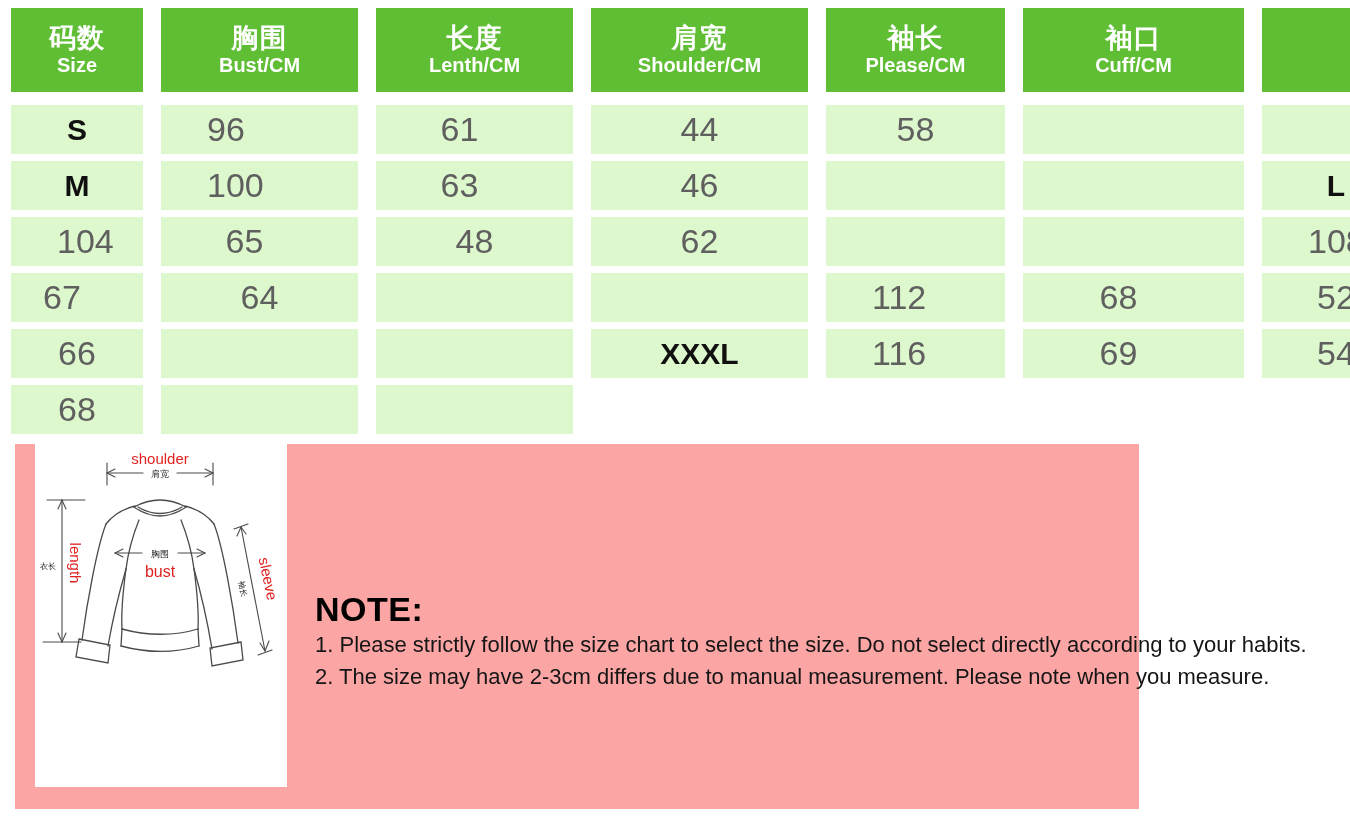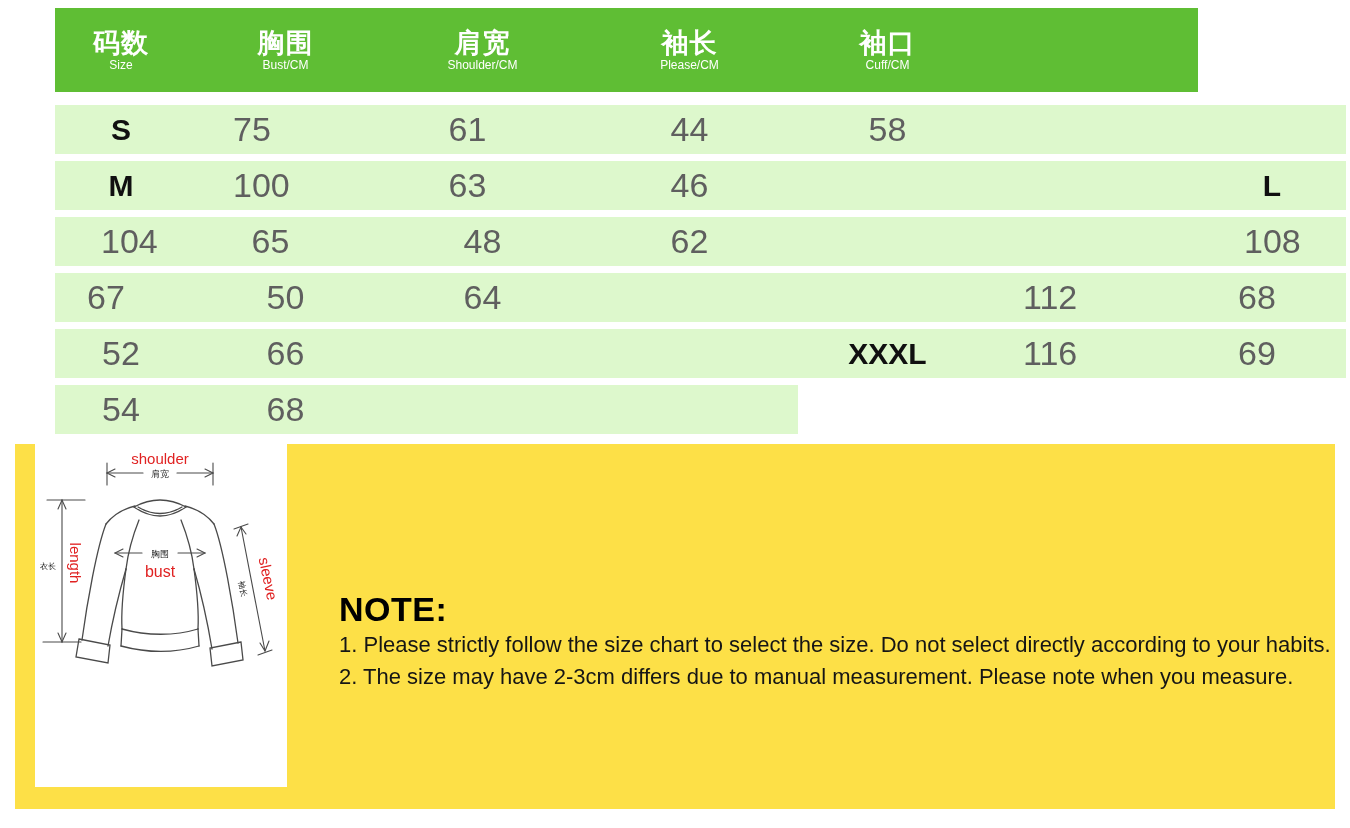--- a/index.html
+++ b/index.html
@@ -8,61 +8,60 @@
     width: 1350px; height: 828px;
     background: #ffffff;
     overflow: hidden;
     font-family: "Liberation Sans", "DejaVu Sans", sans-serif;
   }
   .size-table { padding: 8px 0 0 11px; }
 
   .hdr-row, .body-grid {
     display: grid;
     grid-template-columns: 132px 197px 197px 217px 179px 221px 148px;
-    column-gap: 0;
-    margin-left: 44px;
+    column-gap: 18px;
   }
   .hdr-row .hcell {
     background: #5fbe34;
     height: 84px;
     display: flex; flex-direction: column;
     align-items: center; justify-content: center;
     color: #ffffff;
   }
   .hcell .zh { font-size: 27px; font-weight: 700; line-height: 1.15; letter-spacing: 1px; }
-  .hcell .en { font-size: 12px; font-weight: 400; line-height: 1.15; }
+  .hcell .en { font-size: 20px; font-weight: 700; line-height: 1.15; }
 
   .body-grid {
     margin-top: 13px;
     grid-auto-rows: 49px;
     row-gap: 7px;
   }
   .cell {
     background: #ddf8cc;
     display: flex; align-items: center; justify-content: center;
     font-size: 34px; color: #5f5f5f; font-weight: 400;
   }
   .col-size { font-size: 30px; font-weight: 700; color: #101010; }
   .col-bust { justify-content: flex-start; padding-left: 46px; }
   .col-length { padding-right: 30px; }
 
   .bottom-panel {
     position: relative;
     margin: 10px 0 0 15px;
-    width: 1320px; height: 365px;
-    background: #fde047;
+    width: 1124px; height: 365px;
+    background: #fca5a5;
   }
   .diagram-box {
     position: absolute; left: 20px; top: -1px;
     width: 252px; height: 344px;
     background: #ffffff;
   }
   .diagram-box svg { display: block; width: 252px; height: 344px; }
 
-  .note { position: absolute; left: 300px; top: 146px; margin-left: 24px; }
+  .note { position: absolute; left: 300px; top: 146px; }
   .note-heading {
     font-size: 34px; font-weight: 700; color: #000000;
     letter-spacing: 0.5px;
   }
   .note-line {
     font-size: 22px; color: #151515;
     line-height: 32px; white-space: nowrap;
   }
   .note-line:first-of-type { margin-top: 22px; }
 </style>
@@ -74,41 +73,45 @@
   <div class="hdr-row">
     <div class="hcell">
       <span class="zh">码数</span>
       <span class="en">Size</span>
     </div>
     <div class="hcell">
       <span class="zh">胸围</span>
       <span class="en">Bust/CM</span>
     </div>
     <div class="hcell">
+      <span class="zh">长度</span>
+      <span class="en">Lenth/CM</span>
+    </div>
+    <div class="hcell">
       <span class="zh">肩宽</span>
       <span class="en">Shoulder/CM</span>
     </div>
     <div class="hcell">
       <span class="zh">袖长</span>
       <span class="en">Please/CM</span>
     </div>
     <div class="hcell">
       <span class="zh">袖口</span>
       <span class="en">Cuff/CM</span>
     </div>
     <div class="hcell">
       <span class="zh"></span>
       <span class="en"></span>
     </div>
   </div>
 
   <div class="body-grid">
 
     <div class="cell col-size">S</div>
-    <div class="cell col-bust">75</div>
+    <div class="cell col-bust">96</div>
     <div class="cell col-length">61</div>
     <div class="cell col-shoulder">44</div>
     <div class="cell col-sleeve">58</div>
     <div class="cell col-cuff"></div>
     <div class="cell col-extra"></div>
 
     <div class="cell col-size">M</div>
     <div class="cell col-bust">100</div>
     <div class="cell col-length">63</div>
     <div class="cell col-shoulder">46</div>
@@ -118,21 +121,20 @@
     <div class="cell col-size">L</div>
     <div class="cell col-bust">104</div>
     <div class="cell col-length">65</div>
     <div class="cell col-shoulder">48</div>
     <div class="cell col-sleeve">62</div>
     <div class="cell col-cuff"></div>
     <div class="cell col-extra"></div>
 
     <div class="cell col-bust">108</div>
     <div class="cell col-length">67</div>
-    <div class="cell col-shoulder">50</div>
     <div class="cell col-sleeve">64</div>
     <div class="cell col-cuff"></div>
     <div class="cell col-extra"></div>
 
     <div class="cell col-bust">112</div>
     <div class="cell col-length">68</div>
     <div class="cell col-shoulder">52</div>
     <div class="cell col-sleeve">66</div>
     <div class="cell col-cuff"></div>
     <div class="cell col-extra"></div>

